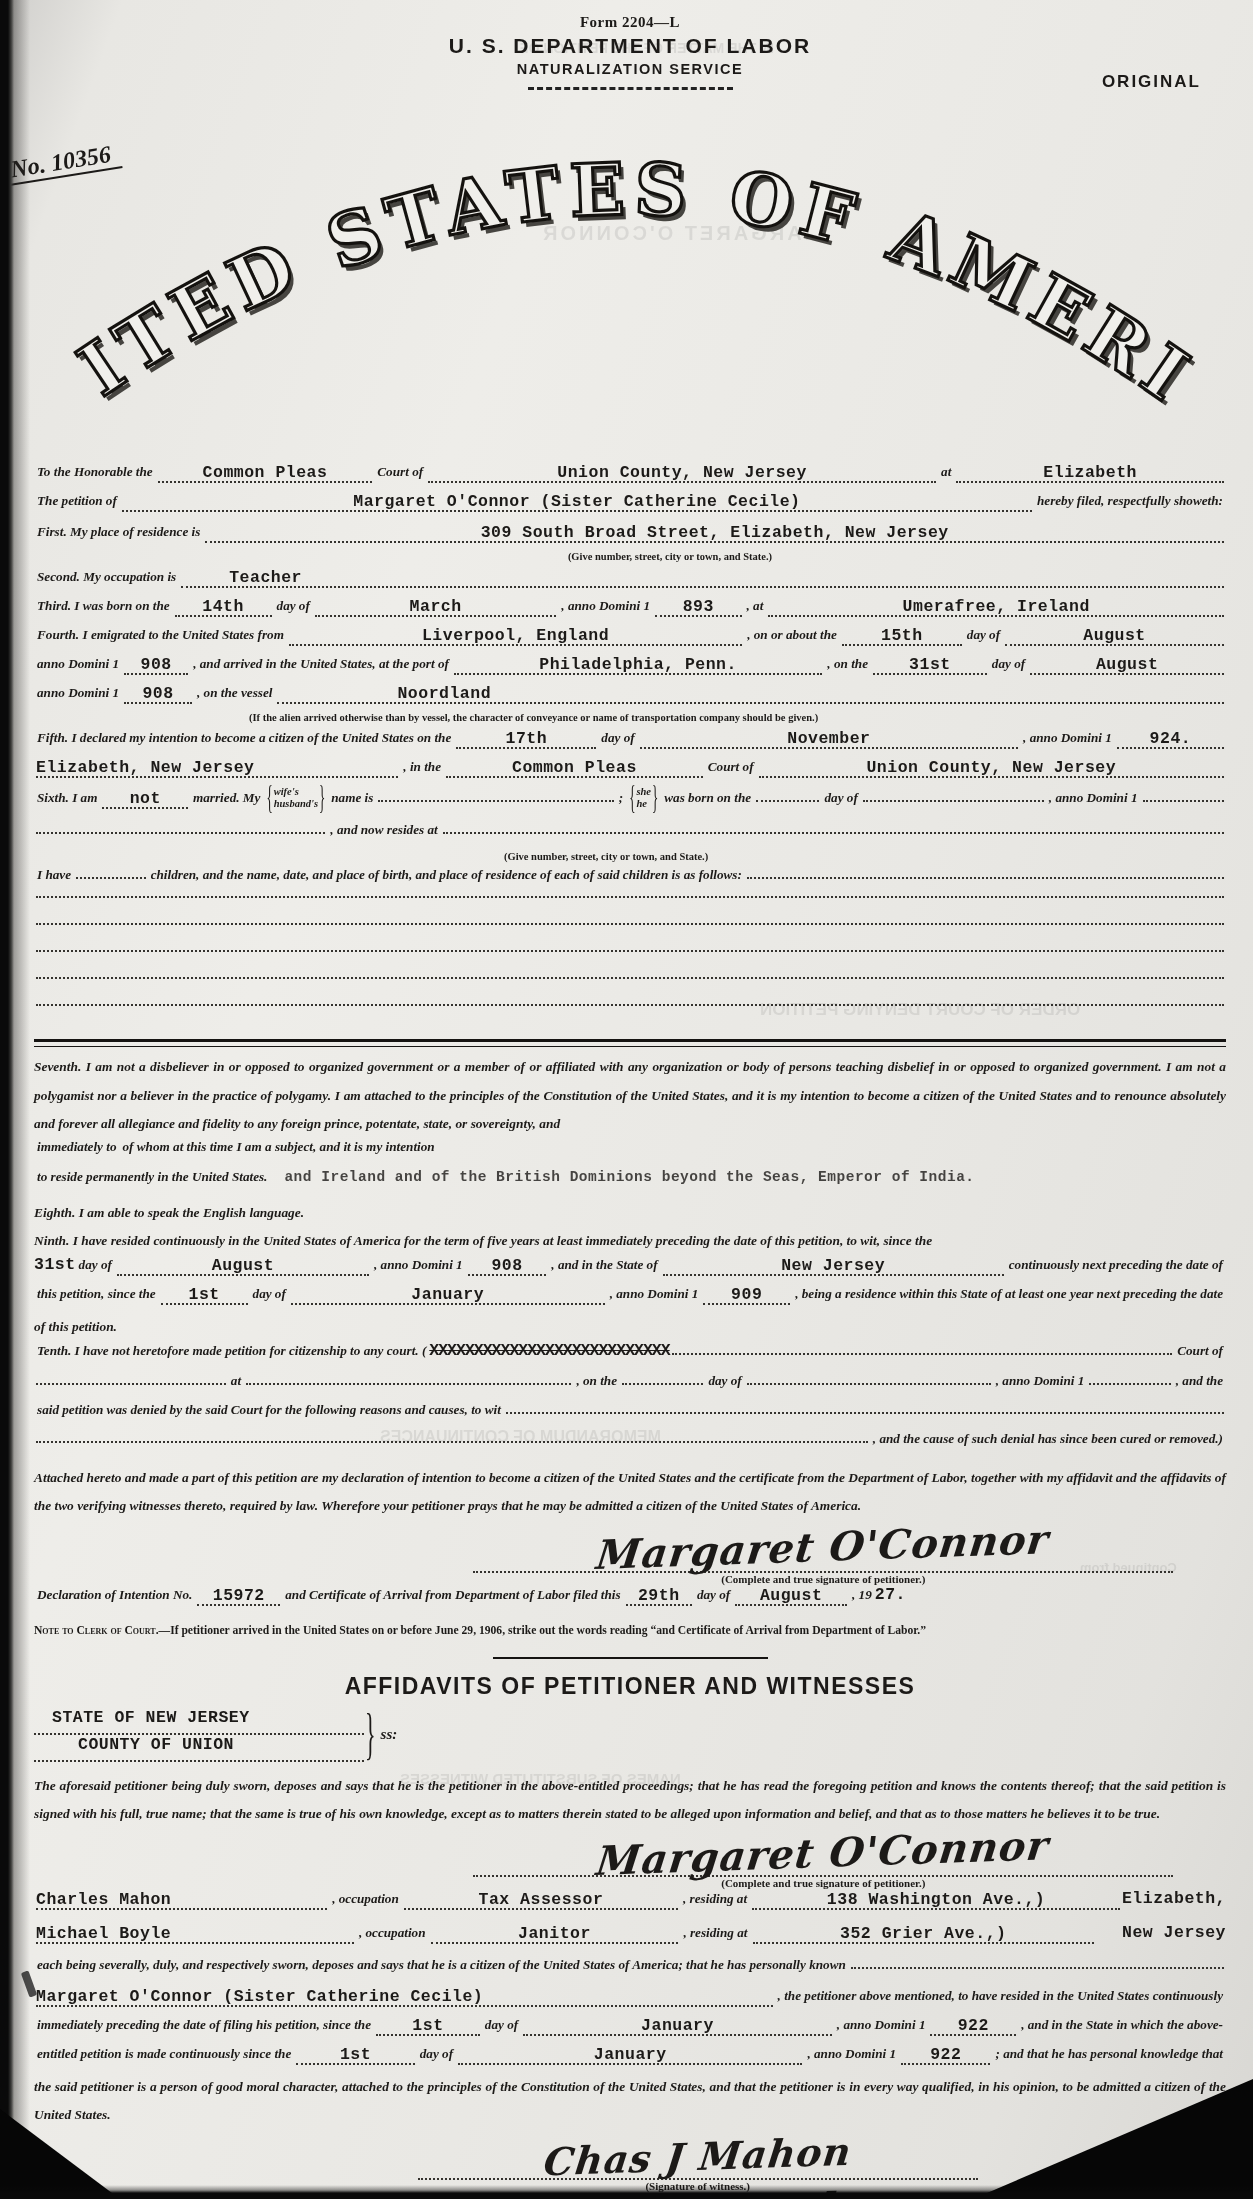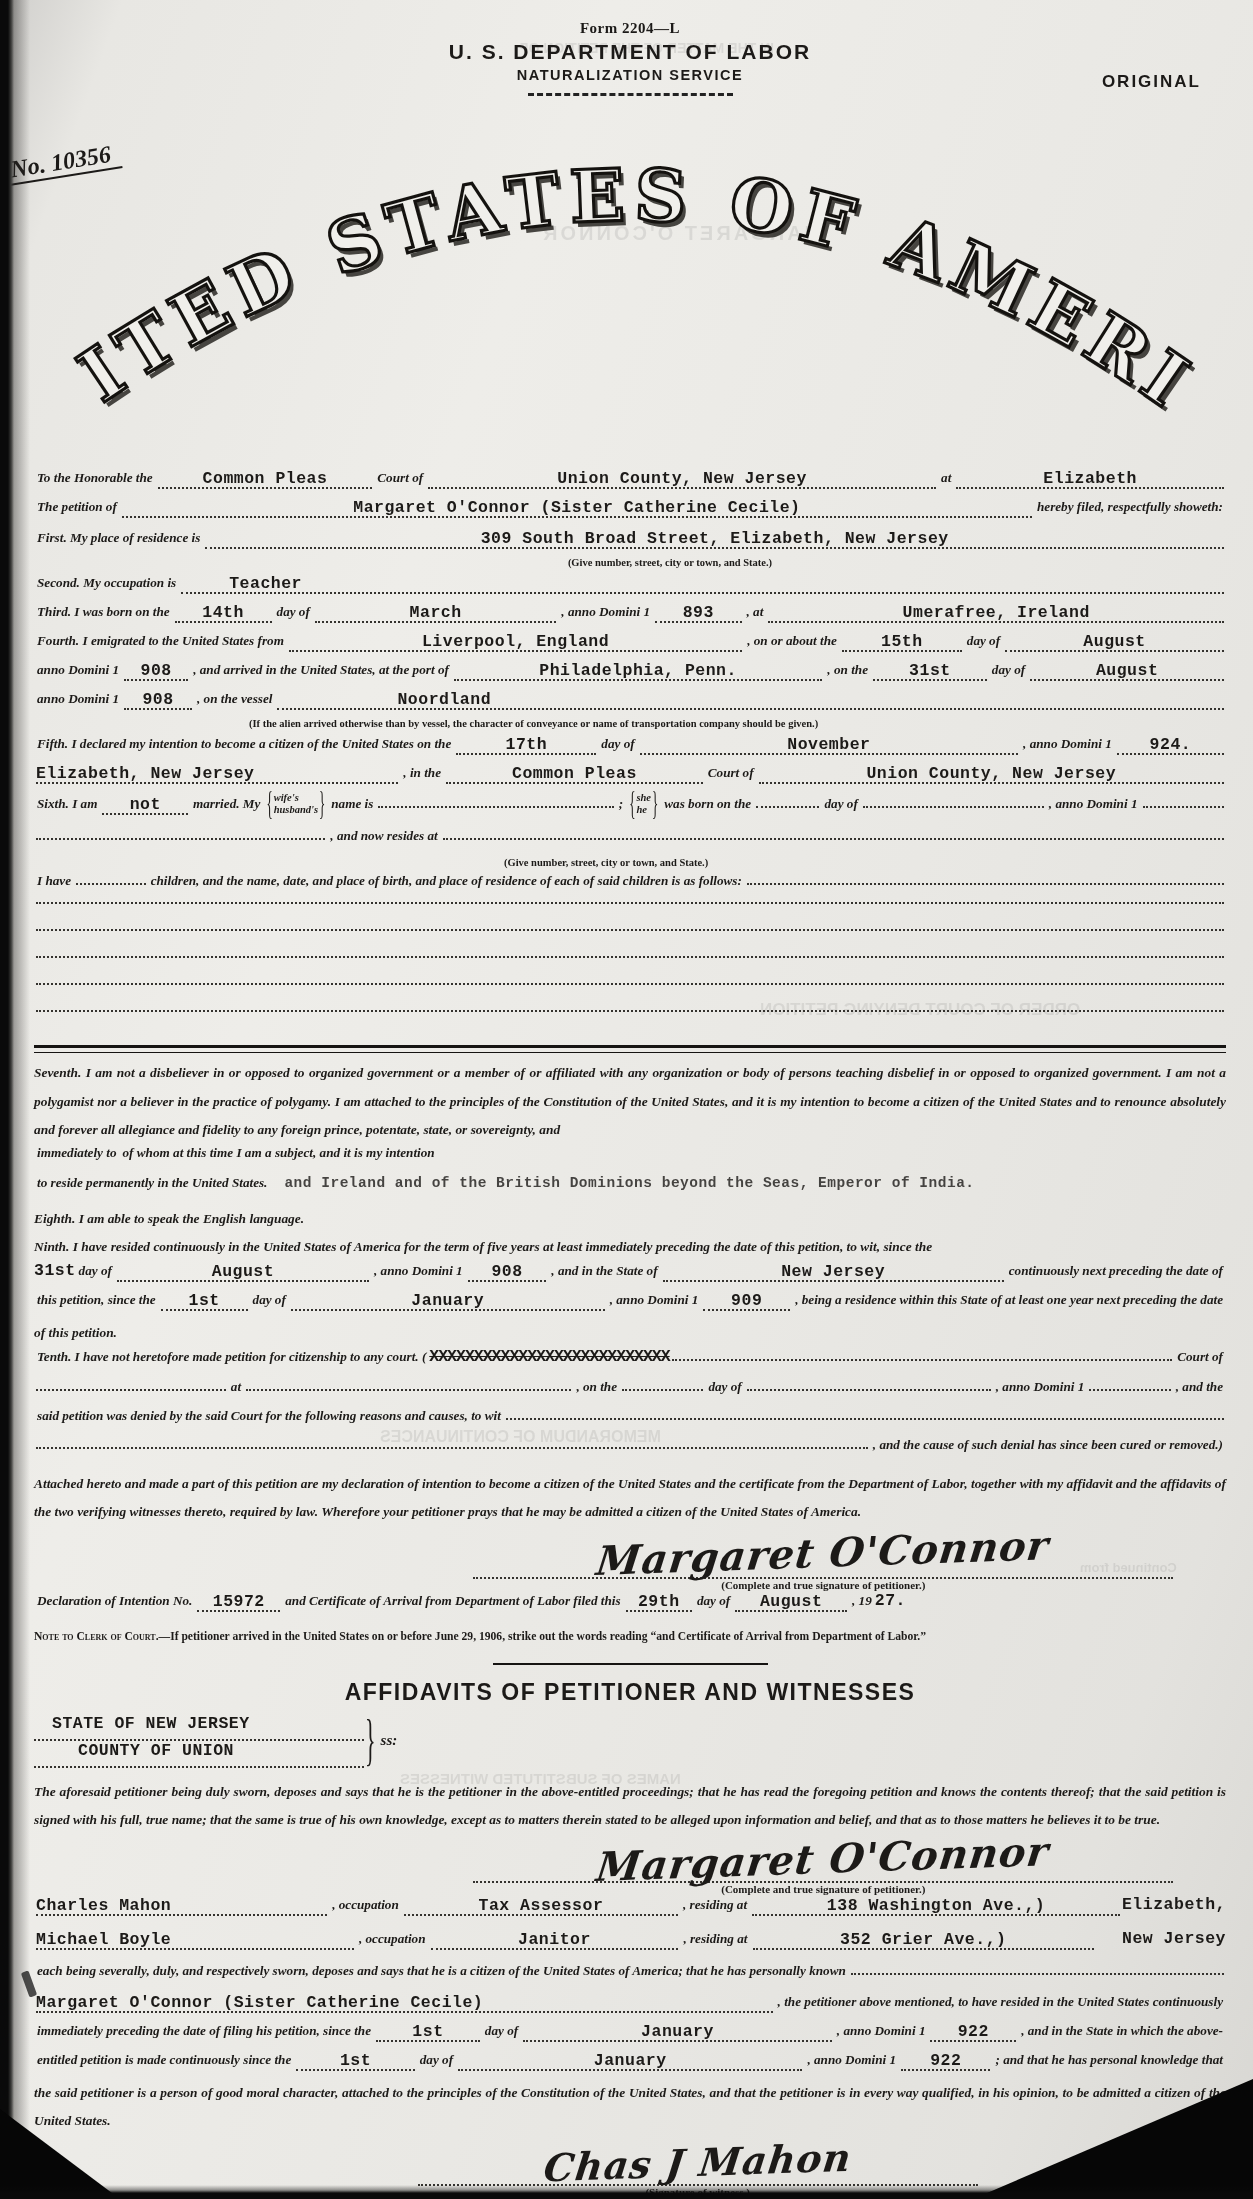--- a/index.html
+++ b/index.html
@@ -12,21 +12,21 @@
   .edge-left { position:absolute; left:0; top:0; width:14px; height:100%; background:linear-gradient(90deg,#0a0a0a 0 8px,#3a3a38 11px,transparent 14px); z-index:5;}
   .edge-left2 { position:absolute; left:8px; top:0; width:22px; height:100%; background:linear-gradient(90deg,rgba(40,38,36,.55),rgba(0,0,0,0)); z-index:4;}
   .corner-br { position:absolute; right:0; bottom:0; width:280px; height:120px; background:#060606; clip-path:polygon(100% 0, 100% 100%, 0 100%); z-index:5;}
   .corner-bl { position:absolute; left:0; bottom:0; width:120px; height:90px; background:#060606; clip-path:polygon(0 0, 0 100%, 100% 100%); z-index:5;}
   .edge-bottom { position:absolute; left:0; bottom:0; width:100%; height:14px; background:linear-gradient(0deg,#0a0a0a 0 6px,rgba(10,10,10,.4) 9px,transparent 14px); z-index:5;}
   .margin-smudge { position:absolute; left:16px; top:1980px; width:26px; height:8px; background:#222; transform:rotate(70deg); opacity:.8; z-index:6; border-radius:2px;}
 
   .content { position:absolute; left:34px; top:0; width:1192px; z-index:2; }
 
   
-  .hdr { text-align:center; padding-top:20px; }
+  .hdr { text-align:center; padding-top:14px; }
   .form-no { font-size:15px; font-weight:700; letter-spacing:.5px; }
   .dept { font-family:"Liberation Sans", sans-serif; font-size:21px; font-weight:700; letter-spacing:2px; margin-top:3px;}
   .svc  { font-family:"Liberation Sans", sans-serif; font-size:14.5px; font-weight:700; letter-spacing:1.5px; margin-top:3px;}
   .hdr-rule { width:205px; margin:10px auto 0; border-top:3px dashed #222; }
   .original { position:absolute; right:52px; top:72px; font-family:"Liberation Sans", sans-serif; font-weight:700; font-size:17px; letter-spacing:2px; }
   .doc-no { position:absolute; left:8px; top:148px; font-size:24px; font-style:italic; font-weight:700; transform:rotate(-9deg); border-bottom:2px solid #1c1a18; padding:0 10px 0 2px; }
 
   
   .arcwrap { margin-top:38px; text-align:center; }
   .ptitle { text-align:center; font-family:"Liberation Sans", sans-serif; font-size:33px; font-weight:700; letter-spacing:3px; margin-top:-64px; }

